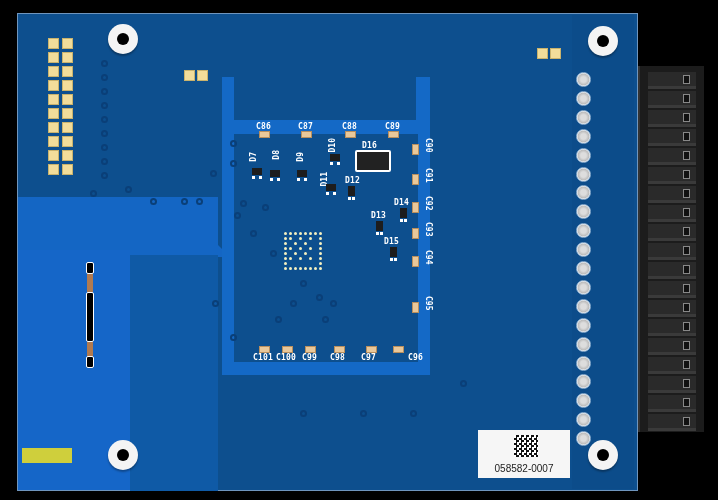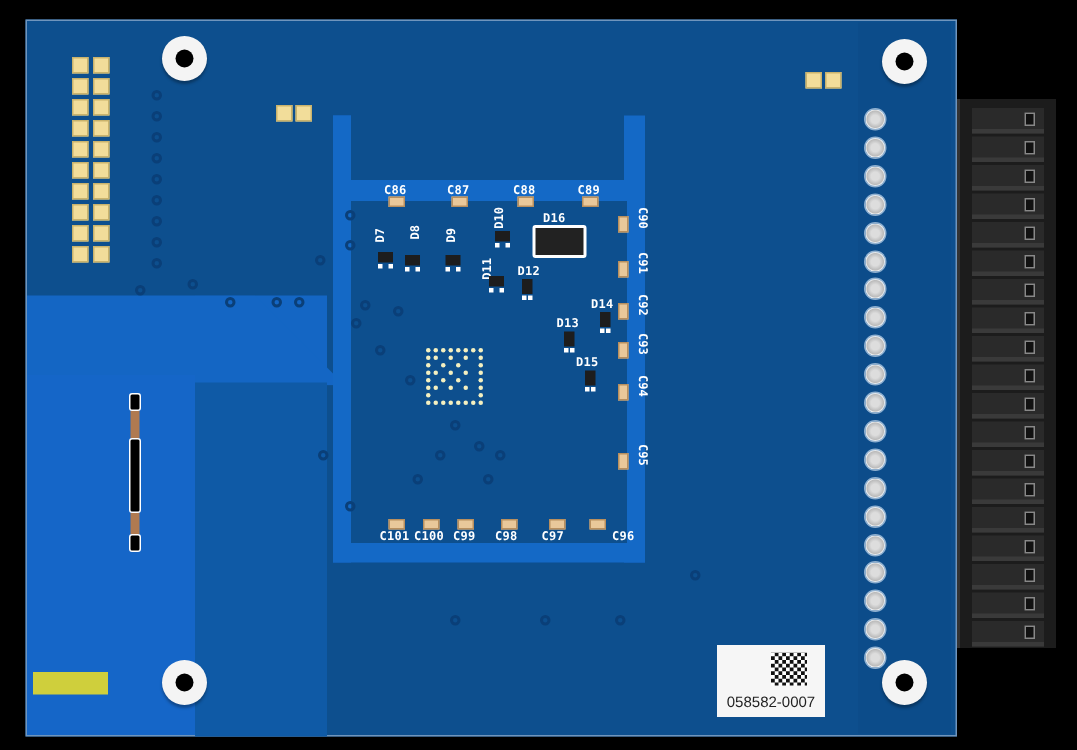--- a/index.html
+++ b/index.html
@@ -30,21 +30,21 @@
   .sot{position:absolute;width:10px;height:7px;background:#1d1d1d;}
   .sot::before,.sot::after{content:"";position:absolute;width:3px;height:3px;background:#fff;bottom:-4px;}
   .sot::before{left:0}.sot::after{right:0}
   .smb{position:absolute;left:355px;top:150px;width:36px;height:22px;background:#222;border:2px solid #fff;border-radius:2px;box-sizing:border-box;}
   .bga{position:absolute;left:284px;top:232px;width:38px;height:38px;}
   .bga span{position:absolute;width:3px;height:3px;border-radius:50%;background:#f4f0c0;}
   .resistor{position:absolute;left:86px;top:262px;width:8px;height:106px;}
   .resistor .seg{position:absolute;left:1px;width:6px;background:#b07a50;}
   .resistor .blk{position:absolute;left:0;width:8px;background:#000;border:1px solid #fff;box-sizing:border-box;border-radius:2px;}
   .gold-label{position:absolute;left:22px;top:448px;width:50px;height:15px;background:#cfcf3c;}
-  .sticker{position:absolute;left:478px;top:430px;width:72px;height:48px;background:#f6f6f6;}
+  .sticker{position:absolute;left:478px;top:430px;width:92px;height:48px;background:#f6f6f6;}
   .dm{position:absolute;left:36px;top:5px;width:24px;height:22px;background:repeating-conic-gradient(#111 0 25%,#fff 0 50%) 0 0/5px 5px;}
   .serial{position:absolute;left:0;right:0;bottom:4px;text-align:center;font-family:"Liberation Sans",sans-serif;font-size:10px;color:#222;}
 </style>
 </head>
 <body>
 
 <div class="board"></div>
 <div class="right-strip"></div>
 <div class="pour-left"></div>
 <div class="pour-diag"></div>

